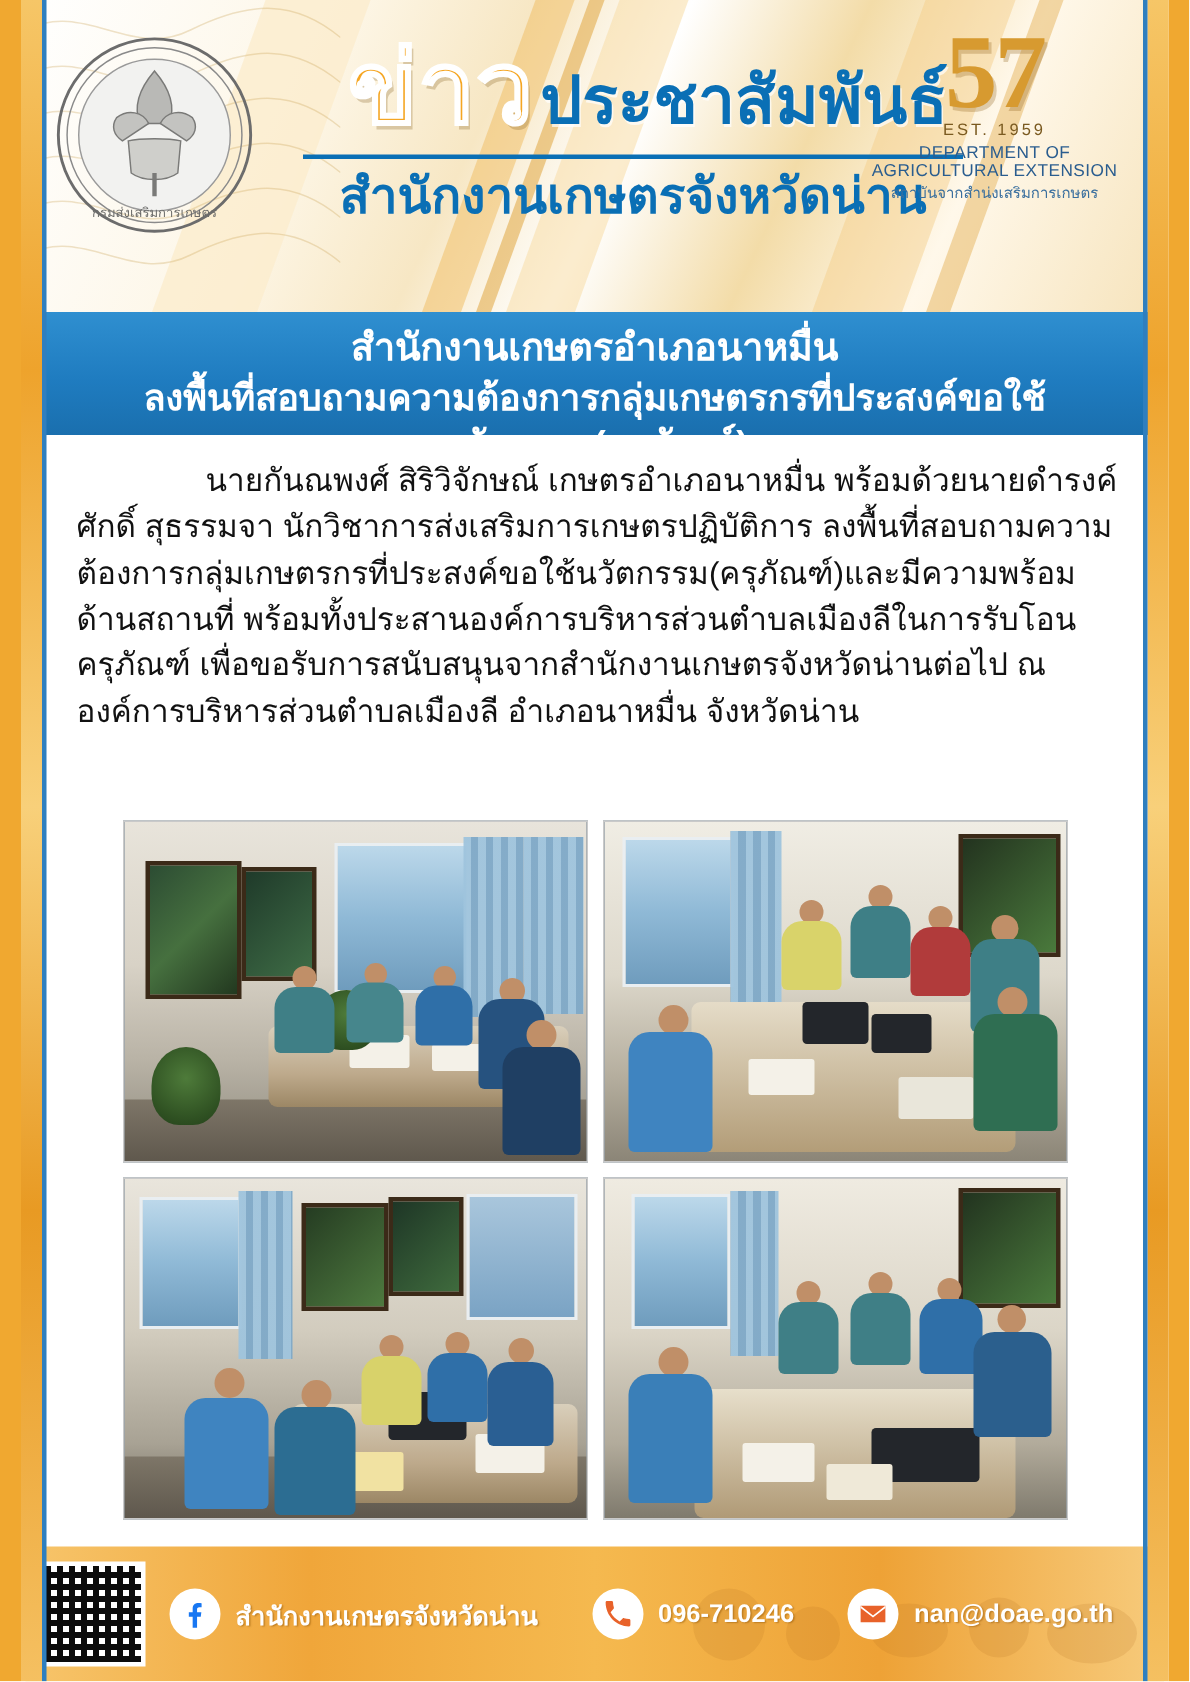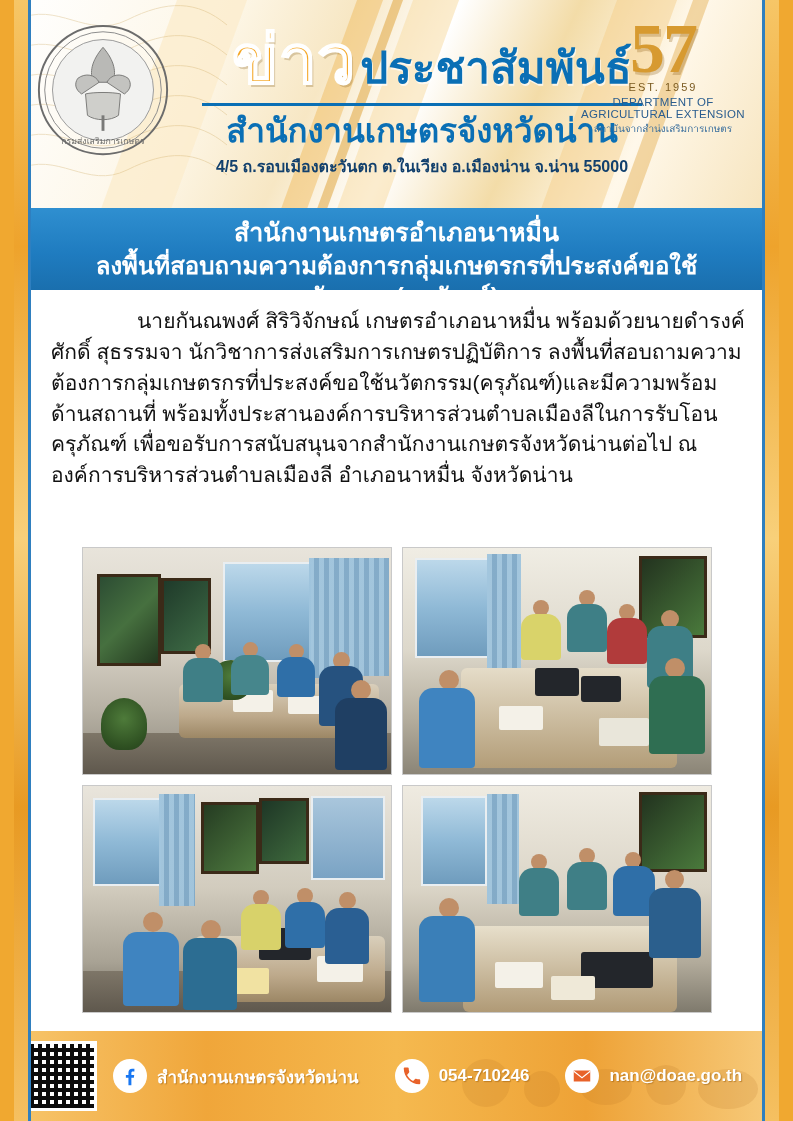--- a/index.html
+++ b/index.html
@@ -380,21 +380,20 @@
       <text x="70" y="126" font-size="9" text-anchor="middle" fill="#6b6b69" font-family="DejaVu Sans, sans-serif">กรมส่งเสริมการเกษตร</text>
     </svg>
 
     <div class="hdr-title-block">
       <div class="hdr-main-line">
         <span class="hdr-khao">ข่าว</span>
         <span class="hdr-pr">ประชาสัมพันธ์</span>
       </div>
       <div class="hdr-rule"></div>
       <div class="hdr-office">สำนักงานเกษตรจังหวัดน่าน</div>
-      <div class="hdr-addr">4/5 ถ.รอบเมืองตะวันตก ต.ในเวียง อ.เมืองน่าน จ.น่าน 55000</div>
     </div>
 
     <div class="hdr-57">
       <div class="num57">57</div>
       <div class="est">EST. 1959</div>
       <div class="dept">DEPARTMENT OF AGRICULTURAL EXTENSION</div>
       <div class="dept-th">สถาบันจากสำน่งเสริมการเกษตร</div>
     </div>
   </div>
 
@@ -528,21 +527,21 @@
       </div>
       <span class="ctext">สำนักงานเกษตรจังหวัดน่าน</span>
 
       <span class="sep"></span>
 
       <div class="cbadge ph">
         <svg width="22" height="22" viewBox="0 0 24 24">
             <path fill="#e8622a" d="M6.6 10.8c1.4 2.8 3.8 5.1 6.6 6.6l2.2-2.2c.3-.3.7-.4 1-.2 1.2.4 2.4.6 3.6.6.6 0 1 .4 1 1V20c0 .6-.4 1-1 1C10.8 21 3 13.2 3 3.6c0-.6.4-1 1-1h3.4c.6 0 1 .4 1 1 0 1.3.2 2.5.6 3.6.1.3 0 .7-.2 1z"></path>
           </svg>
       </div>
-      <span class="ctext">054-710246</span>
+      <span class="ctext">096-710246</span>
 
       <span class="sep"></span>
 
       <div class="cbadge mail">
         <svg width="22" height="22" viewBox="0 0 24 24">
             <path fill="#e8622a" d="M3 6h18v12H3z"></path>
             <path fill="#fff" d="M3 6l9 7 9-7v1.6l-9 7-9-7z"></path>
           </svg>
       </div>
       <span class="ctext">nan@doae.go.th</span>

